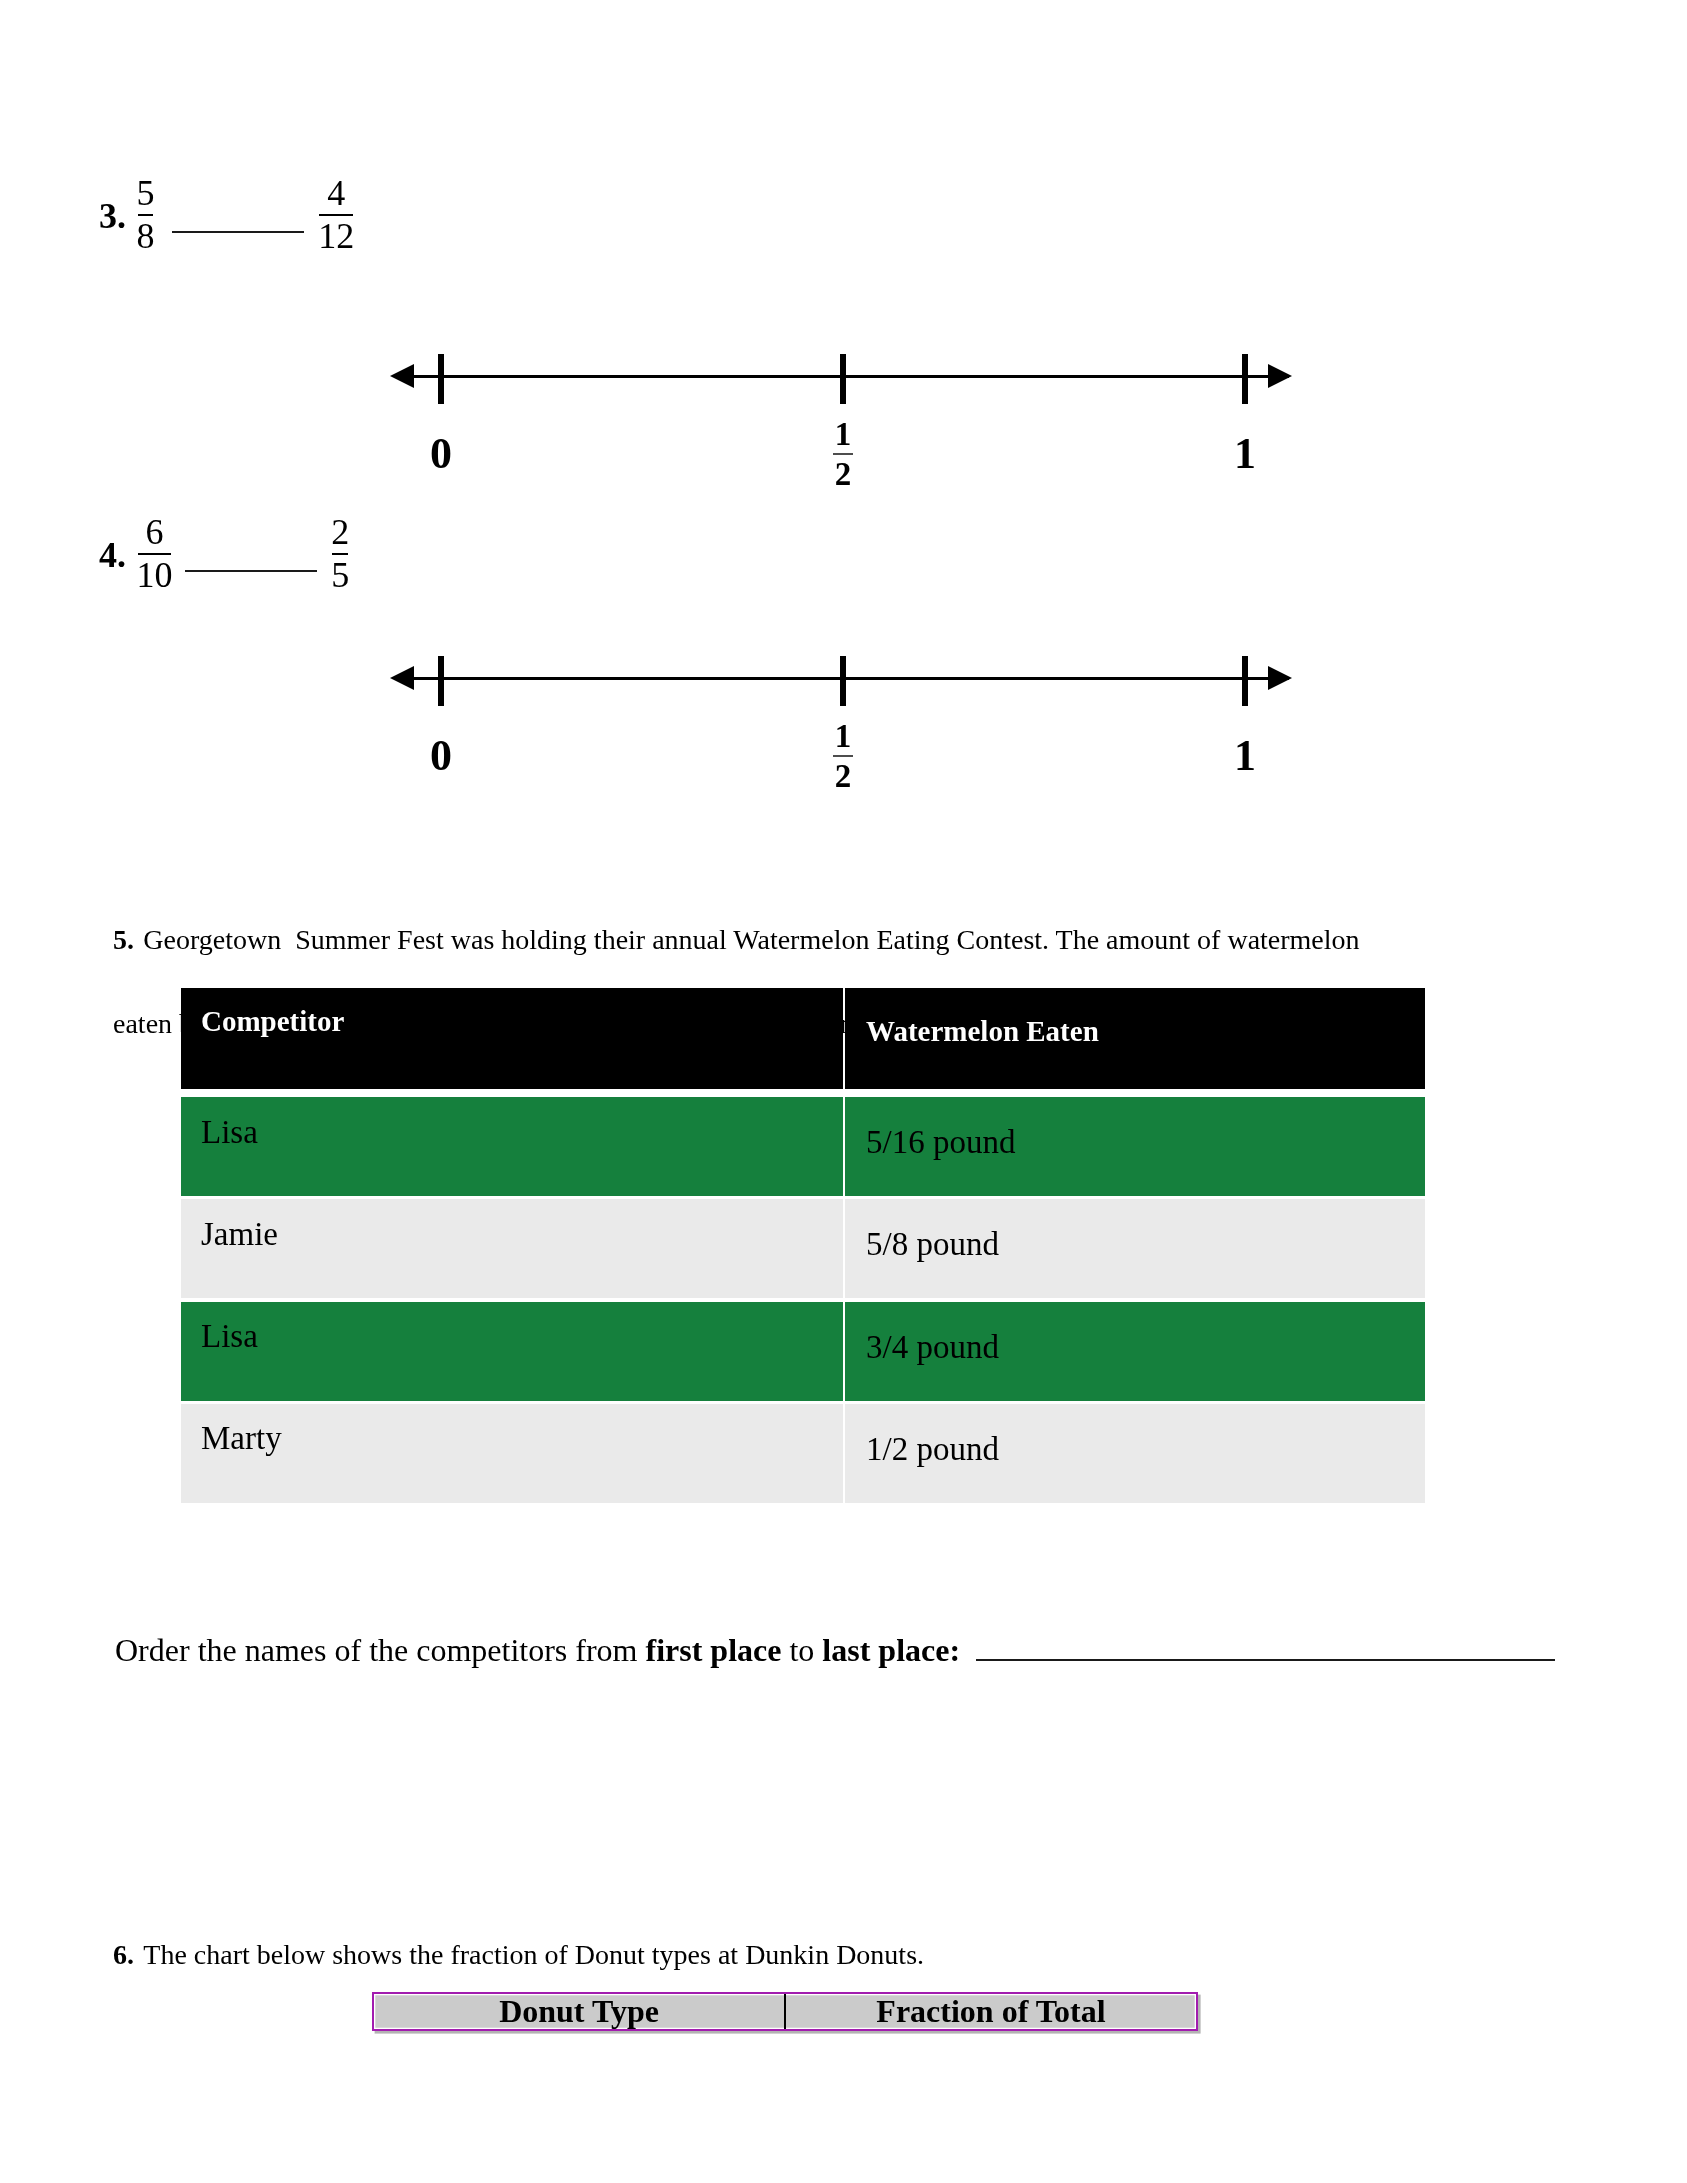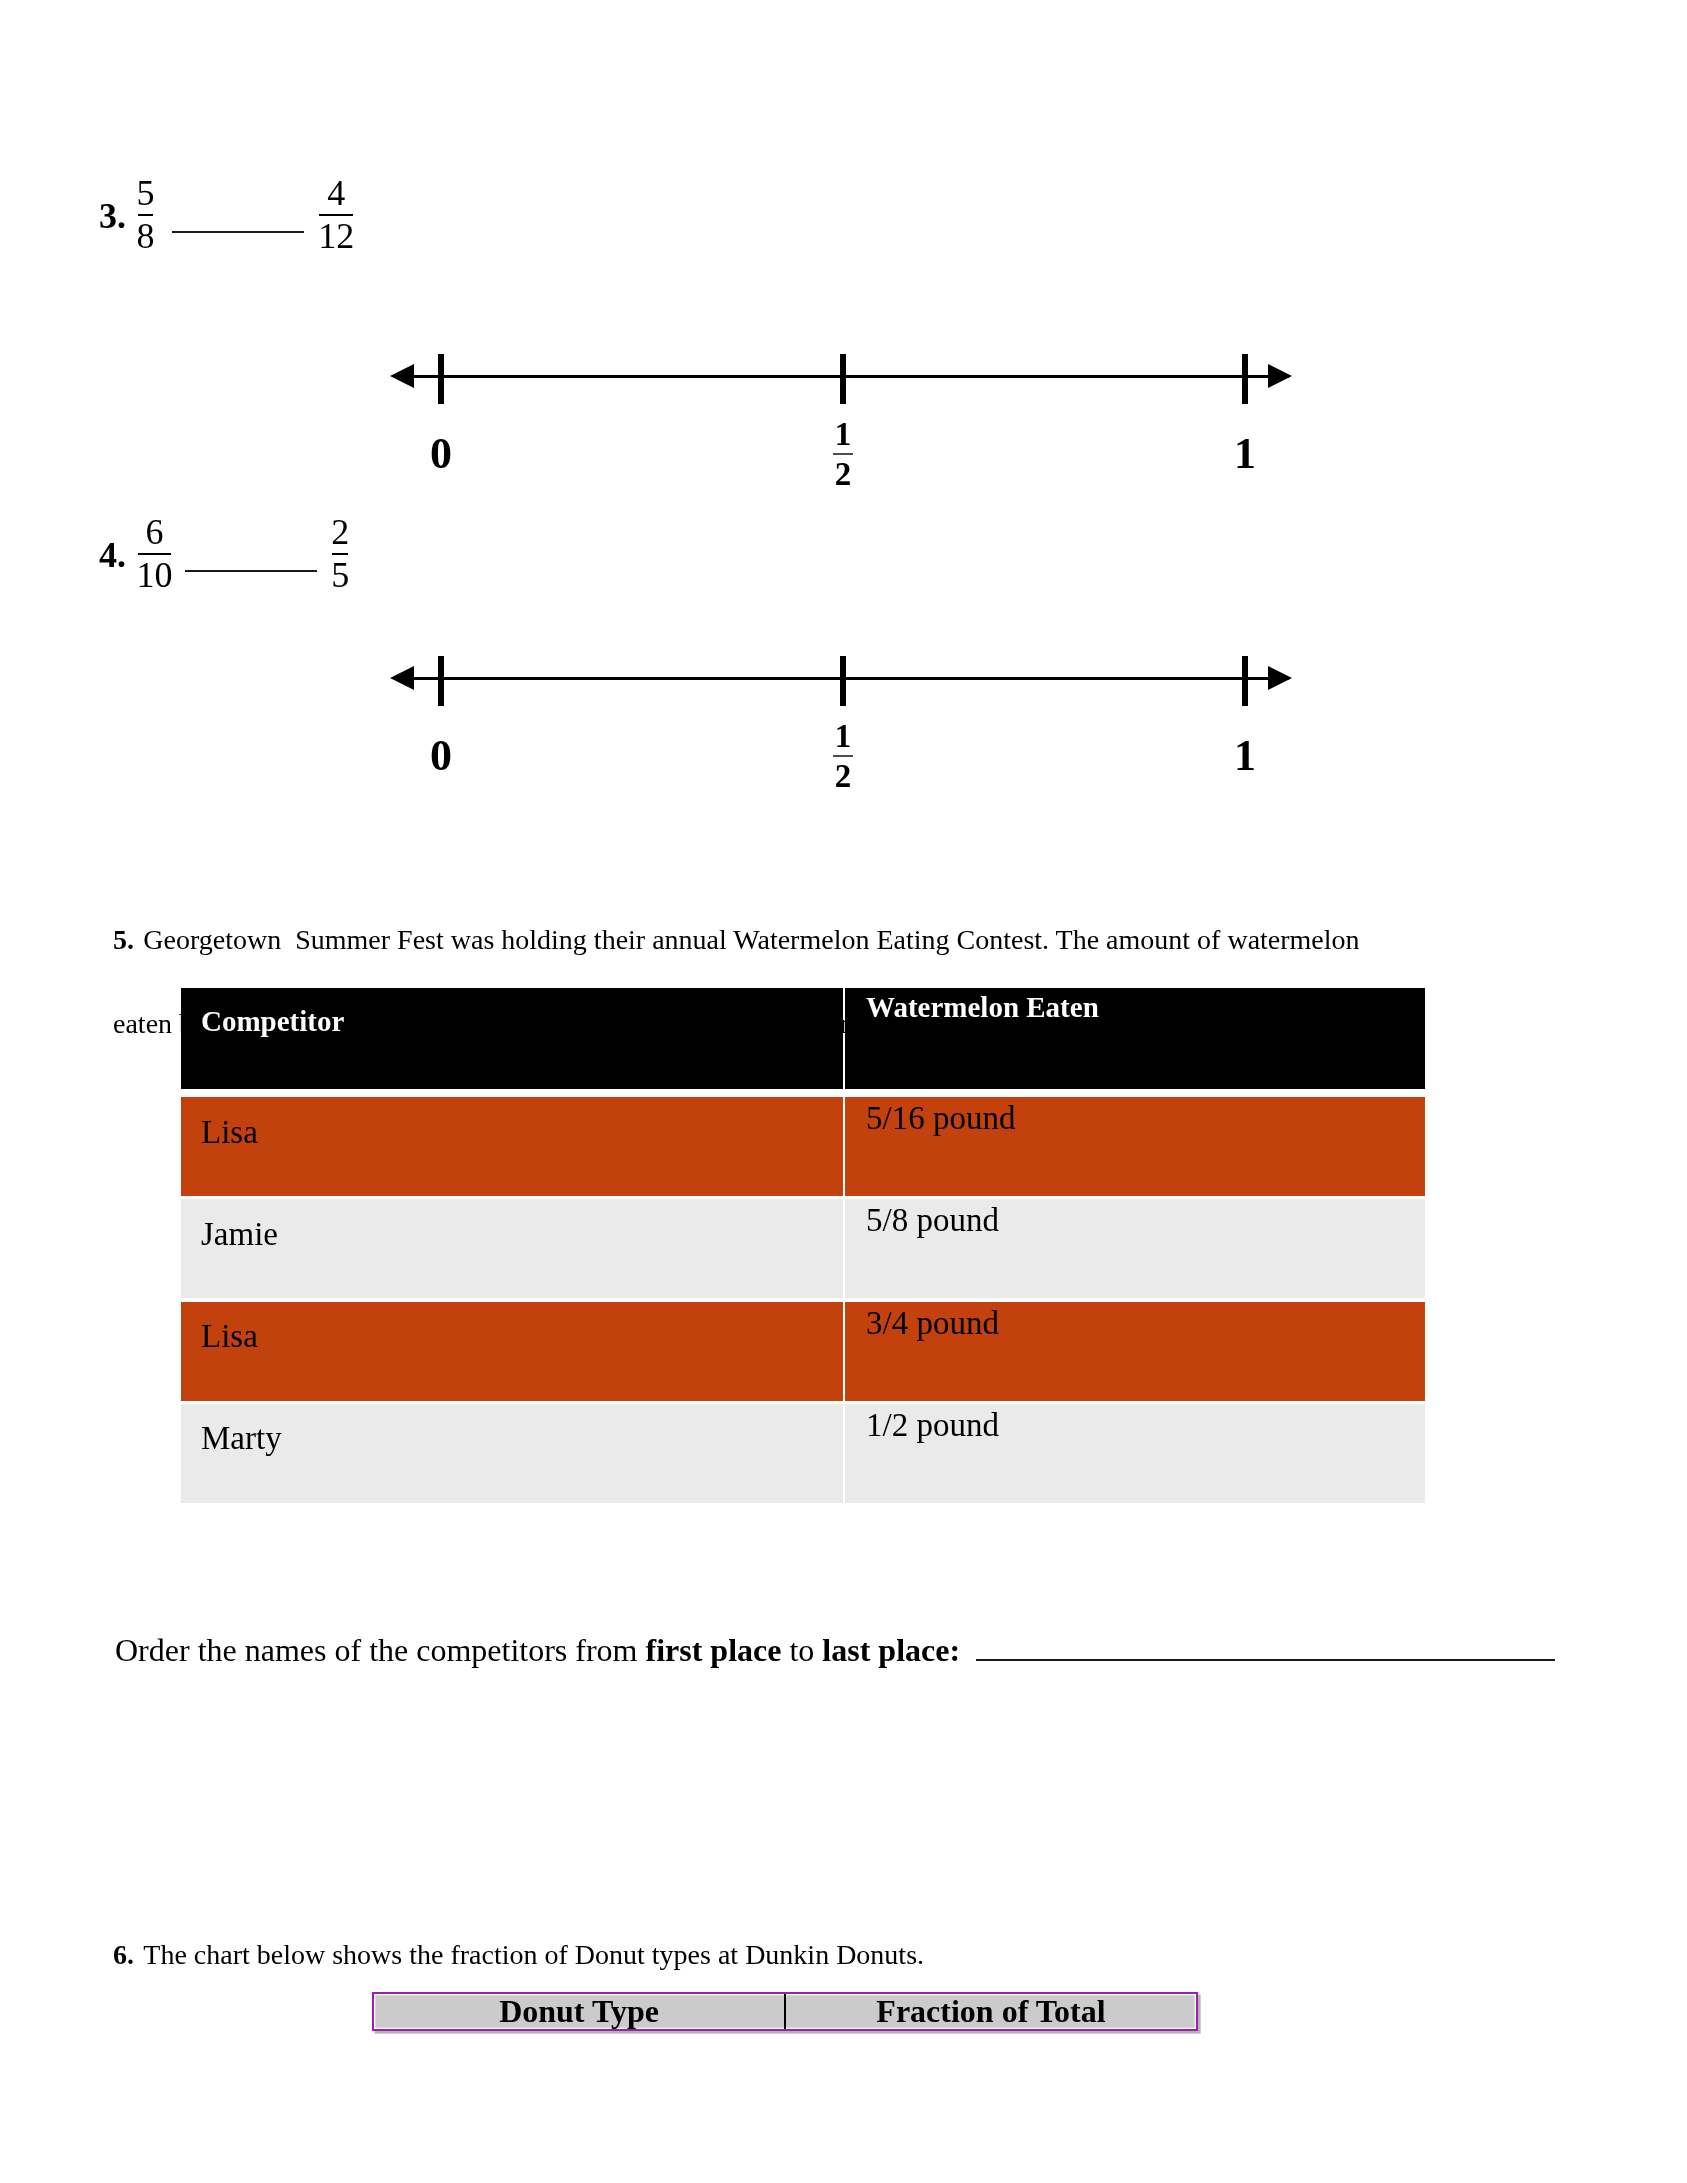--- a/index.html
+++ b/index.html
@@ -32,27 +32,27 @@
 
   
   .para{font-size:28px;line-height:42px;white-space:pre-wrap;}
   .pnum{font-weight:bold;margin-right:9.3px;}
   .bold{font-weight:bold;}
 
   
   .ctable{width:1343px;display:flex;flex-direction:column;}
   .ctable .trow{display:flex;column-gap:2px;}
   .ctable .trow .c1{width:662px;box-sizing:border-box;padding:16.5px 0 0 20px;}
-  .ctable .trow .c2{width:580px;box-sizing:border-box;padding:3px 0 0 21px;}
+  .ctable .trow .c2{width:580px;box-sizing:border-box;padding:27px 0 0 21px;}
   .ctable .thead{height:101px;font-weight:bold;color:#fff;font-size:29px;}
   .ctable .thead .c1,.ctable .thead .c2{background:#000;}
   .ctable .tdata{height:99px;font-size:33px;}
   .ctable .tdata.first{margin-top:8px;}
   .ctable .tdata + .tdata{margin-top:3.3px;}
-  .ctable .tdata.shade-dark .c1,.ctable .tdata.shade-dark .c2{background:#c2410c;}
+  .ctable .tdata.shade-dark .c1,.ctable .tdata.shade-dark .c2{background:#15803d;}
   .ctable .tdata.shade-light .c1,.ctable .tdata.shade-light .c2{background:#eaeaea;}
 
   
   .order-line{font-size:32px;line-height:40px;white-space:pre-wrap;}
   .write-blank{display:inline-block;width:579px;border-bottom:2.6px solid #1a1a1a;margin-left:16px;}
 
   
   .dtable{
     left:372px;top:1992px;width:826px;height:39px;box-sizing:border-box;
     border:2px solid #a21caf;background:#cbcbcb;display:flex;align-items:stretch;

